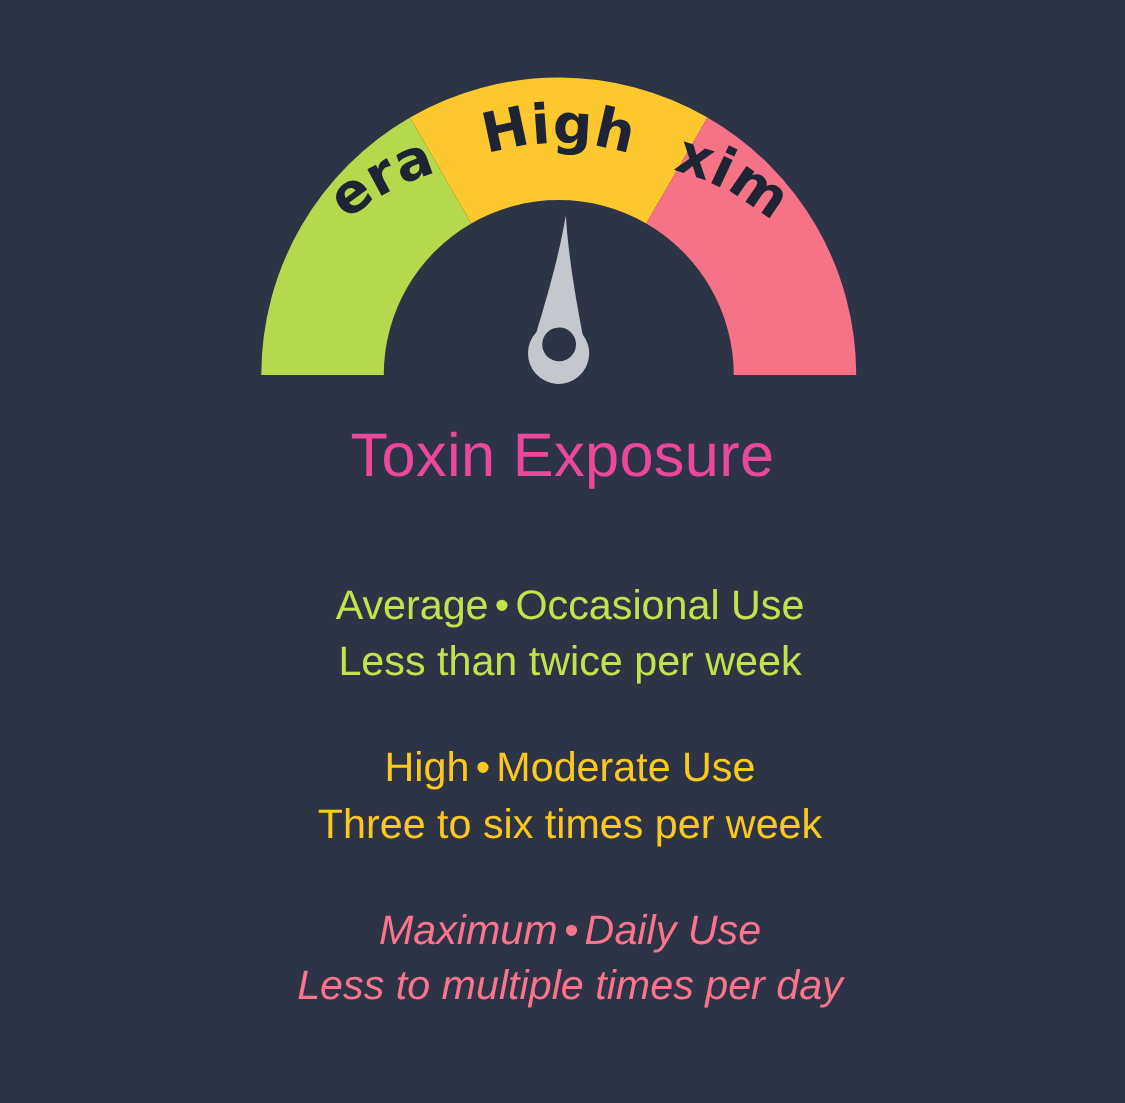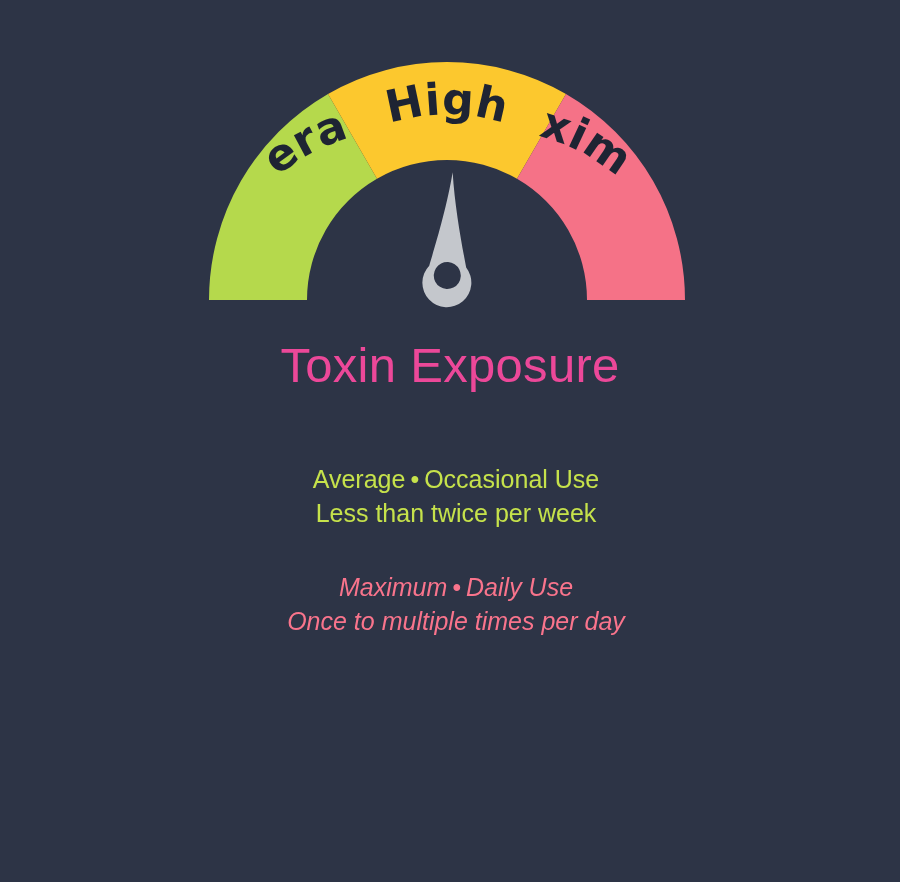--- a/index.html
+++ b/index.html
@@ -66,21 +66,21 @@
     width: 900px;
     text-align: center;
     margin-bottom: 40px;
   }
   .legend-block:last-child {
     margin-bottom: 0;
     font-style: italic;
   }
   .legend-line {
     display: block;
-    font-size: 25px;
+    font-size: 33px;
     font-weight: 400;
     line-height: 1.36;
     white-space: nowrap;
     padding-left: 12px;
   }
   .legend-sep {
     padding: 0 5px;
   }
 </style>
 </head>
@@ -147,22 +147,28 @@
 
   <div id="legend">
 
     <div class="legend-block" style="color: rgb(198, 226, 75);">
       <span class="legend-line">
         <span>Average</span><span class="legend-sep">•</span><span>Occasional Use</span>
       </span>
       <span class="legend-line">Less than twice per week</span>
     </div>
 
+    <div class="legend-block" style="color: rgb(252, 200, 31);">
+      <span class="legend-line">
+        <span>High</span><span class="legend-sep">•</span><span>Moderate Use</span>
+      </span>
+      <span class="legend-line">Three to six times per week</span>
+    </div>
 
     <div class="legend-block" style="color: rgb(249, 116, 140);">
       <span class="legend-line">
         <span>Maximum</span><span class="legend-sep">•</span><span>Daily Use</span>
       </span>
-      <span class="legend-line">Once to multiple times per day</span>
+      <span class="legend-line">Less to multiple times per day</span>
     </div>
 
   </div>
 </div>
 
 </body></html>

